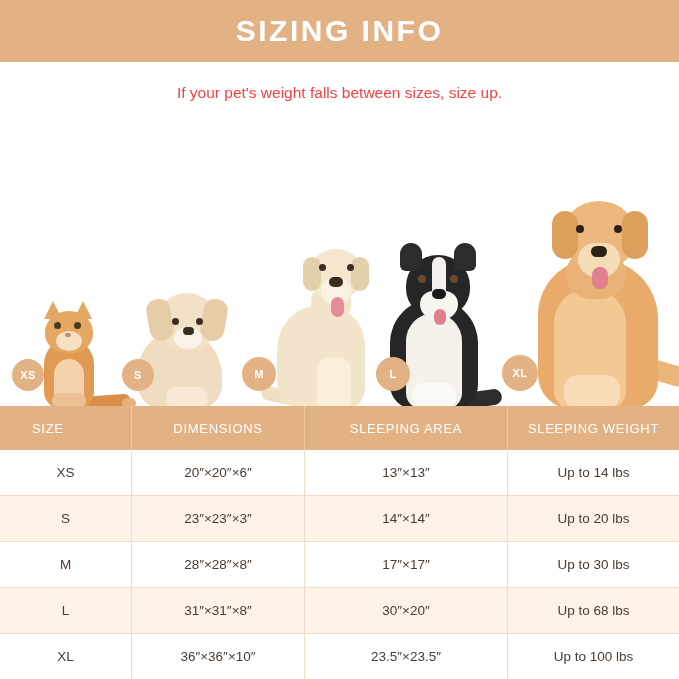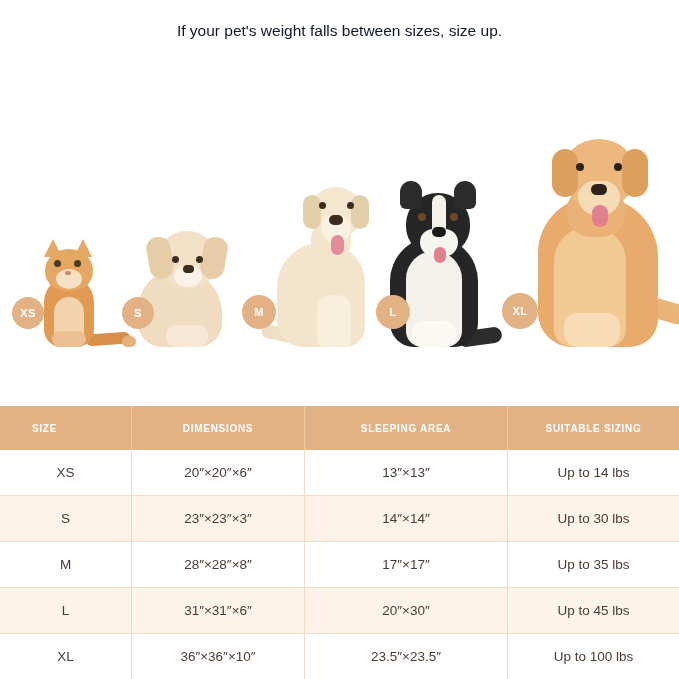--- a/index.html
+++ b/index.html
@@ -37,21 +37,21 @@
   }
 
   
   .subtitle-wrap {
     height: 62px;
     display: flex;
     align-items: center;
     justify-content: center;
   }
   .subtitle {
-    color: #0f172a;
+    color: #ef4444;
     font-size: 15.5px;
   }
 
   
   .pets {
     position: relative;
     height: 285px;
     margin: 0 4px;
   }
   .pet {
@@ -82,22 +82,22 @@
     right: 0;
     bottom: 0;
     width: 679px;
     border-collapse: collapse;
     font-size: 13.5px;
     color: #4a3b33;
   }
   .table thead th {
     background: #e2b184;
     color: #ffffff;
-    font-size: 10px;
-    font-weight: bold;
+    font-size: 13px;
+    font-weight: normal;
     letter-spacing: 0.7px;
     height: 42px;
     text-align: center;
     border-right: 1px solid #eec9a6;
   }
   .table thead th:last-child { border-right: none; }
   .table thead th.col-size { text-align: left; padding-left: 32px; width: 98px; }
   .table tbody td {
     height: 43px;
     text-align: center;
@@ -110,20 +110,23 @@
   .table tbody tr:nth-child(even) { background: #fdf3e8; }
   .table tbody td.col-size { width: 98px; }
   .col-dim { width: 170px; }
   .col-sleep { width: 200px; margin-left: 47px; }
 </style>
 </head>
 <body>
 
 <div class="page">
 
+  <div class="header">
+    <div class="header-title">SIZING INFO</div>
+  </div>
 
   <div class="subtitle-wrap">
     <div class="subtitle">If your pet's weight falls between sizes, size up.</div>
   </div>
 
   <div class="pets">
 
     <div class="pet" style="left:26px; width:92px; height:115px;">
 
       <div class="shape" style="left:56px; bottom:2px; width:44px; height:12px; background:#d98f4a; border-radius:8px; transform:rotate(-4deg);"></div>
@@ -219,47 +222,47 @@
       <span>XL</span>
     </div>
   </div>
 
   <table class="table">
     <thead>
       <tr>
         <th class="col-size">SIZE</th>
         <th class="col-dim">DIMENSIONS</th>
         <th class="col-sleep">SLEEPING AREA</th>
-        <th>SUITABLE SIZING</th>
+        <th>SLEEPING WEIGHT</th>
       </tr>
     </thead>
     <tbody>
       <tr>
         <td class="col-size">XS</td>
         <td class="col-dim">20″×20″×6″</td>
         <td class="col-sleep">13″×13″</td>
         <td>Up to 14 lbs</td>
       </tr>
       <tr>
         <td class="col-size">S</td>
         <td class="col-dim">23″×23″×3″</td>
         <td class="col-sleep">14″×14″</td>
-        <td>Up to 30 lbs</td>
+        <td>Up to 20 lbs</td>
       </tr>
       <tr>
         <td class="col-size">M</td>
         <td class="col-dim">28″×28″×8″</td>
         <td class="col-sleep">17″×17″</td>
-        <td>Up to 35 lbs</td>
+        <td>Up to 30 lbs</td>
       </tr>
       <tr>
         <td class="col-size">L</td>
-        <td class="col-dim">31″×31″×6″</td>
-        <td class="col-sleep">20″×30″</td>
-        <td>Up to 45 lbs</td>
+        <td class="col-dim">31″×31″×8″</td>
+        <td class="col-sleep">30″×20″</td>
+        <td>Up to 68 lbs</td>
       </tr>
       <tr>
         <td class="col-size">XL</td>
         <td class="col-dim">36″×36″×10″</td>
         <td class="col-sleep">23.5″×23.5″</td>
         <td>Up to 100 lbs</td>
       </tr>
     </tbody>
   </table>
 

